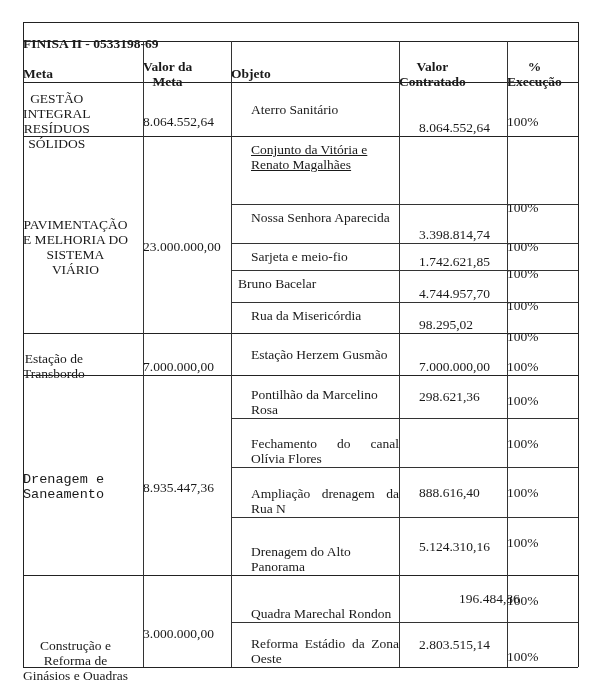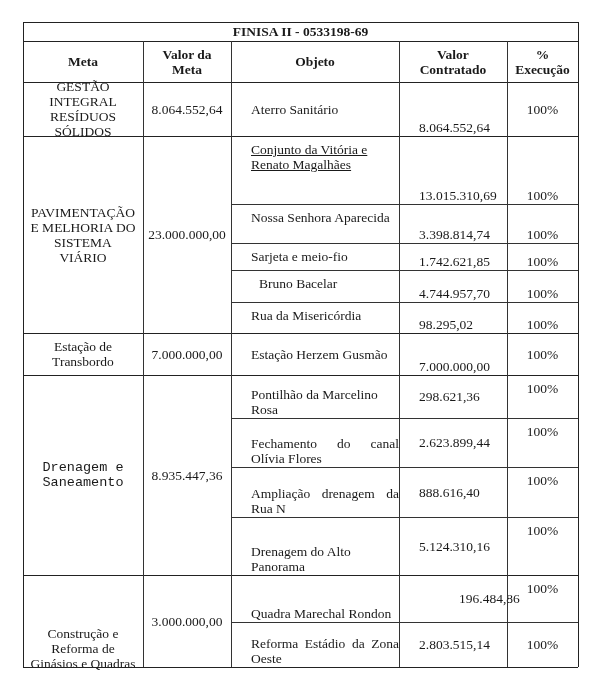--- a/index.html
+++ b/index.html
@@ -4,21 +4,21 @@
 <style>
   html, body { margin: 0; padding: 0; background: #ffffff; }
   body { width: 600px; height: 680px; position: relative; overflow: hidden;
          font-family: "Liberation Serif", "DejaVu Serif", serif; color: #1a1a1a; }
   .grid { position: absolute; left: 23px; top: 22px; width: 555px; height: 645px; }
   .cell { position: absolute; box-sizing: border-box; font-size: 13.5px; line-height: 15px;
           display: flex; }
   .line-h { position: absolute; height: 0; border-top: 1.2px solid #333; }
   .line-v { position: absolute; width: 0; border-left: 1.2px solid #333; }
   .thick { border-color: #222; border-width: 1.6px; }
-  .center { justify-content: center; text-align: center; }
+  .center { text-align: center; margin-top: 12px; }
   .left { justify-content: flex-start; text-align: left; padding-left: 20px; }
   .just { text-align: justify; text-align-last: left; }
   .vmid { align-items: center; }
   .vbot { align-items: flex-end; padding-bottom: 1px; }
   .vtop { align-items: flex-start; padding-top: 6px; }
   .bold { font-weight: bold; }
   .hdr { font-size: 13.5px; line-height: 15px; }
 </style>
 </head>
 <body>
@@ -83,23 +83,20 @@
         <div>SISTEMA</div>
         <div>VIÁRIO</div>
       </div>
     </div>
     <div class="cell center vmid" style="left: 120px; width: 88px; top: 114px; height: 197px;">
       <span>23.000.000,00</span>
     </div>
     <div class="cell left vtop" style="left: 208px; width: 168px; top: 114px; height: 68px; text-decoration: underline;">
       <span>Conjunto da Vitória e Renato Magalhães</span>
     </div>
-    <div class="cell left vbot" style="left: 376px; width: 108px; top: 114px; height: 68px;">
-      <span>13.015.310,69</span>
-    </div>
     <div class="cell center vbot" style="left: 484px; width: 71px; top: 114px; height: 68px;">
       <span>100%</span>
     </div>
     <div class="line-h" style="left: 208px; width: 347px; top: 182px;"></div>
     <div class="cell left vtop" style="left: 208px; width: 168px; top: 182px; height: 39px;">
       <span>Nossa Senhora Aparecida</span>
     </div>
     <div class="cell left vbot" style="left: 376px; width: 108px; top: 182px; height: 39px;">
       <span>3.398.814,74</span>
     </div>
@@ -110,21 +107,21 @@
     <div class="cell left vtop" style="left: 208px; width: 168px; top: 221px; height: 27px;">
       <span>Sarjeta e meio-fio</span>
     </div>
     <div class="cell left vbot" style="left: 376px; width: 108px; top: 221px; height: 27px;">
       <span>1.742.621,85</span>
     </div>
     <div class="cell center vbot" style="left: 484px; width: 71px; top: 221px; height: 27px;">
       <span>100%</span>
     </div>
     <div class="line-h" style="left: 208px; width: 347px; top: 248px;"></div>
-    <div class="cell left vtop" style="left: 216px; width: 168px; top: 248px; height: 32px; text-align: center;">
+    <div class="cell left vtop" style="left: 195px; width: 168px; top: 248px; height: 32px; text-align: center;">
       <span>Bruno Bacelar</span>
     </div>
     <div class="cell left vbot" style="left: 376px; width: 108px; top: 248px; height: 32px;">
       <span>4.744.957,70</span>
     </div>
     <div class="cell center vbot" style="left: 484px; width: 71px; top: 248px; height: 32px;">
       <span>100%</span>
     </div>
     <div class="line-h" style="left: 208px; width: 347px; top: 280px;"></div>
     <div class="cell left vtop" style="left: 208px; width: 168px; top: 280px; height: 31px;">
@@ -170,23 +167,20 @@
     </div>
     <div class="cell left vmid" style="left: 376px; width: 108px; top: 353px; height: 43px;">
       <span>298.621,36</span>
     </div>
     <div class="cell center vtop" style="left: 484px; width: 71px; top: 353px; height: 43px;">
       <span>100%</span>
     </div>
     <div class="line-h" style="left: 208px; width: 347px; top: 396px;"></div>
     <div class="cell left vbot just" style="left: 208px; width: 168px; top: 396px; height: 49px;">
       <span>Fechamento do canal Olívia Flores</span>
-    </div>
-    <div class="cell left vmid" style="left: 376px; width: 108px; top: 396px; height: 49px;">
-      <span>2.623.899,44</span>
     </div>
     <div class="cell center vtop" style="left: 484px; width: 71px; top: 396px; height: 49px;">
       <span>100%</span>
     </div>
     <div class="line-h" style="left: 208px; width: 347px; top: 445px;"></div>
     <div class="cell left vbot just" style="left: 208px; width: 168px; top: 445px; height: 50px; justify-content: center;">
       <span>Ampliação drenagem da Rua N</span>
     </div>
     <div class="cell left vmid" style="left: 376px; width: 108px; top: 445px; height: 50px;">
       <span>888.616,40</span>

